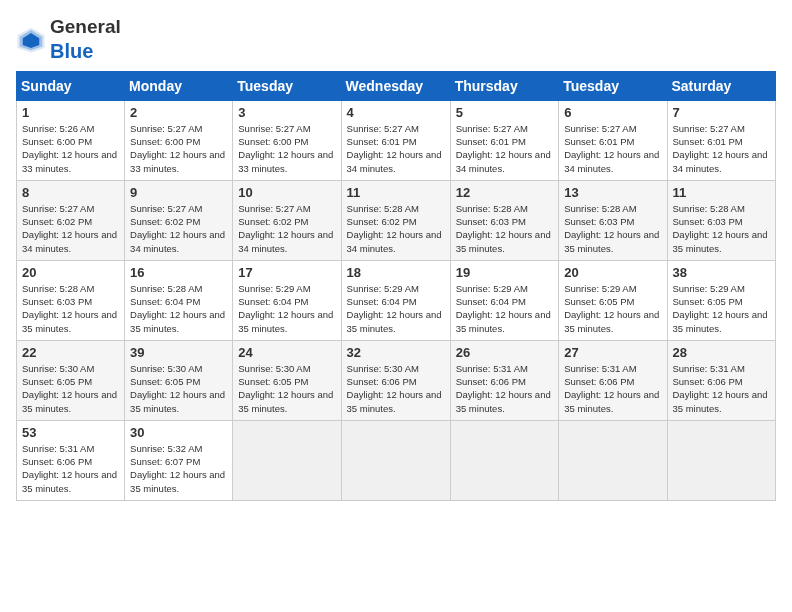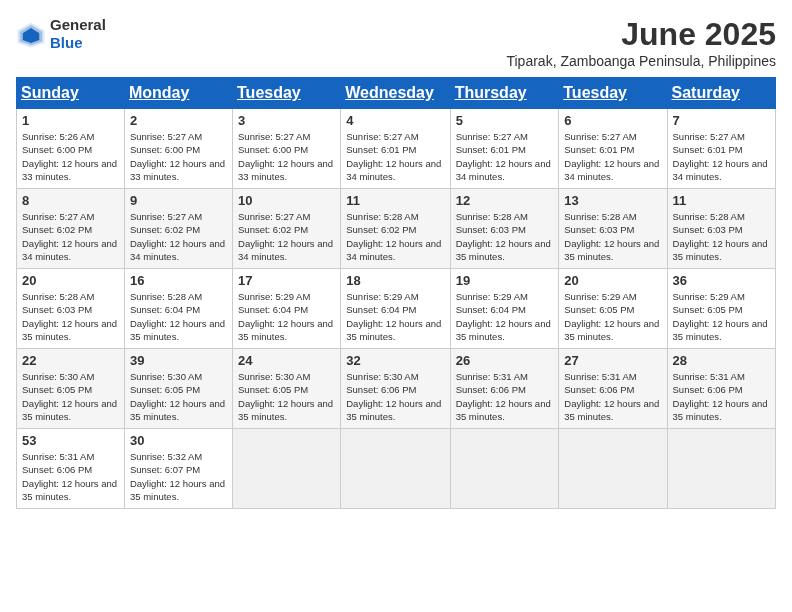--- a/index.html
+++ b/index.html
@@ -39,25 +39,24 @@
     }
     .calendar {
       width: 100%;
       border-collapse: collapse;
       border: 1px solid #ccc;
     }
     .calendar th {
       background: #1565c0;
       color: #fff;
       padding: 6px 4px;
-      font-size: 16px;
+      font-size: 14px;
       font-weight: bold;
       text-align: left;
       border: 1px solid #1565c0;
-      text-decoration: underline;
     }
     .calendar td {
       vertical-align: top;
       padding: 4px 5px;
       border: 1px solid #ccc;
       font-size: 10px;
       color: #333;
       width: 110px;
       height: 80px;
       background: #fff;
@@ -84,27 +83,23 @@
 <body>
 
 <div class="header-section">
   <div class="logo">
     <svg class="logo-icon" viewBox="0 0 40 40">
       <polygon points="20,5 38,15 38,32 20,38 2,32 2,15" fill="#1565c0" opacity="0.15"></polygon>
       <polygon points="20,8 35,17 35,30 20,35 5,30 5,17" fill="#1565c0" opacity="0.3"></polygon>
       <polygon points="20,12 31,19 31,28 20,32 9,28 9,19" fill="#1565c0"></polygon>
     </svg>
     <div>
-      <div style="font-size:15px;font-weight:bold;color:#333;line-height:1.2;">General</div>
-      <div style="font-size:15px;font-weight:bold;color:#1565c0;line-height:1.2;">Blue</div>
+      <div style="font-size:19px;font-weight:bold;color:#333;line-height:1.2;">General</div>
+      <div style="font-size:20px;font-weight:bold;color:#1565c0;line-height:1.2;">Blue</div>
     </div>
-  </div>
-  <div class="title-section">
-    <div class="month-year">June 2025</div>
-    <div class="location">Tiparak, Zamboanga Peninsula, Philippines</div>
   </div>
 </div>
 
 <table class="calendar">
   <thead>
     <tr>
       <th>Sunday</th>
       <th>Monday</th>
       <th>Tuesday</th>
       <th>Wednesday</th>
@@ -132,21 +127,21 @@
         <td><span class="day-num">13</span><span class="day-info">Sunrise: 5:28 AM<br>Sunset: 6:03 PM<br>Daylight: 12 hours and 35 minutes.</span></td>
         <td><span class="day-num">11</span><span class="day-info">Sunrise: 5:28 AM<br>Sunset: 6:03 PM<br>Daylight: 12 hours and 35 minutes.</span></td>
       </tr>
       <tr>
         <td><span class="day-num">20</span><span class="day-info">Sunrise: 5:28 AM<br>Sunset: 6:03 PM<br>Daylight: 12 hours and 35 minutes.</span></td>
         <td><span class="day-num">16</span><span class="day-info">Sunrise: 5:28 AM<br>Sunset: 6:04 PM<br>Daylight: 12 hours and 35 minutes.</span></td>
         <td><span class="day-num">17</span><span class="day-info">Sunrise: 5:29 AM<br>Sunset: 6:04 PM<br>Daylight: 12 hours and 35 minutes.</span></td>
         <td><span class="day-num">18</span><span class="day-info">Sunrise: 5:29 AM<br>Sunset: 6:04 PM<br>Daylight: 12 hours and 35 minutes.</span></td>
         <td><span class="day-num">19</span><span class="day-info">Sunrise: 5:29 AM<br>Sunset: 6:04 PM<br>Daylight: 12 hours and 35 minutes.</span></td>
         <td><span class="day-num">20</span><span class="day-info">Sunrise: 5:29 AM<br>Sunset: 6:05 PM<br>Daylight: 12 hours and 35 minutes.</span></td>
-        <td><span class="day-num">36</span><span class="day-info">Sunrise: 5:29 AM<br>Sunset: 6:05 PM<br>Daylight: 12 hours and 35 minutes.</span></td>
+        <td><span class="day-num">38</span><span class="day-info">Sunrise: 5:29 AM<br>Sunset: 6:05 PM<br>Daylight: 12 hours and 35 minutes.</span></td>
       </tr>
       <tr>
         <td><span class="day-num">22</span><span class="day-info">Sunrise: 5:30 AM<br>Sunset: 6:05 PM<br>Daylight: 12 hours and 35 minutes.</span></td>
         <td><span class="day-num">39</span><span class="day-info">Sunrise: 5:30 AM<br>Sunset: 6:05 PM<br>Daylight: 12 hours and 35 minutes.</span></td>
         <td><span class="day-num">24</span><span class="day-info">Sunrise: 5:30 AM<br>Sunset: 6:05 PM<br>Daylight: 12 hours and 35 minutes.</span></td>
         <td><span class="day-num">32</span><span class="day-info">Sunrise: 5:30 AM<br>Sunset: 6:06 PM<br>Daylight: 12 hours and 35 minutes.</span></td>
         <td><span class="day-num">26</span><span class="day-info">Sunrise: 5:31 AM<br>Sunset: 6:06 PM<br>Daylight: 12 hours and 35 minutes.</span></td>
         <td><span class="day-num">27</span><span class="day-info">Sunrise: 5:31 AM<br>Sunset: 6:06 PM<br>Daylight: 12 hours and 35 minutes.</span></td>
         <td><span class="day-num">28</span><span class="day-info">Sunrise: 5:31 AM<br>Sunset: 6:06 PM<br>Daylight: 12 hours and 35 minutes.</span></td>
       </tr>

